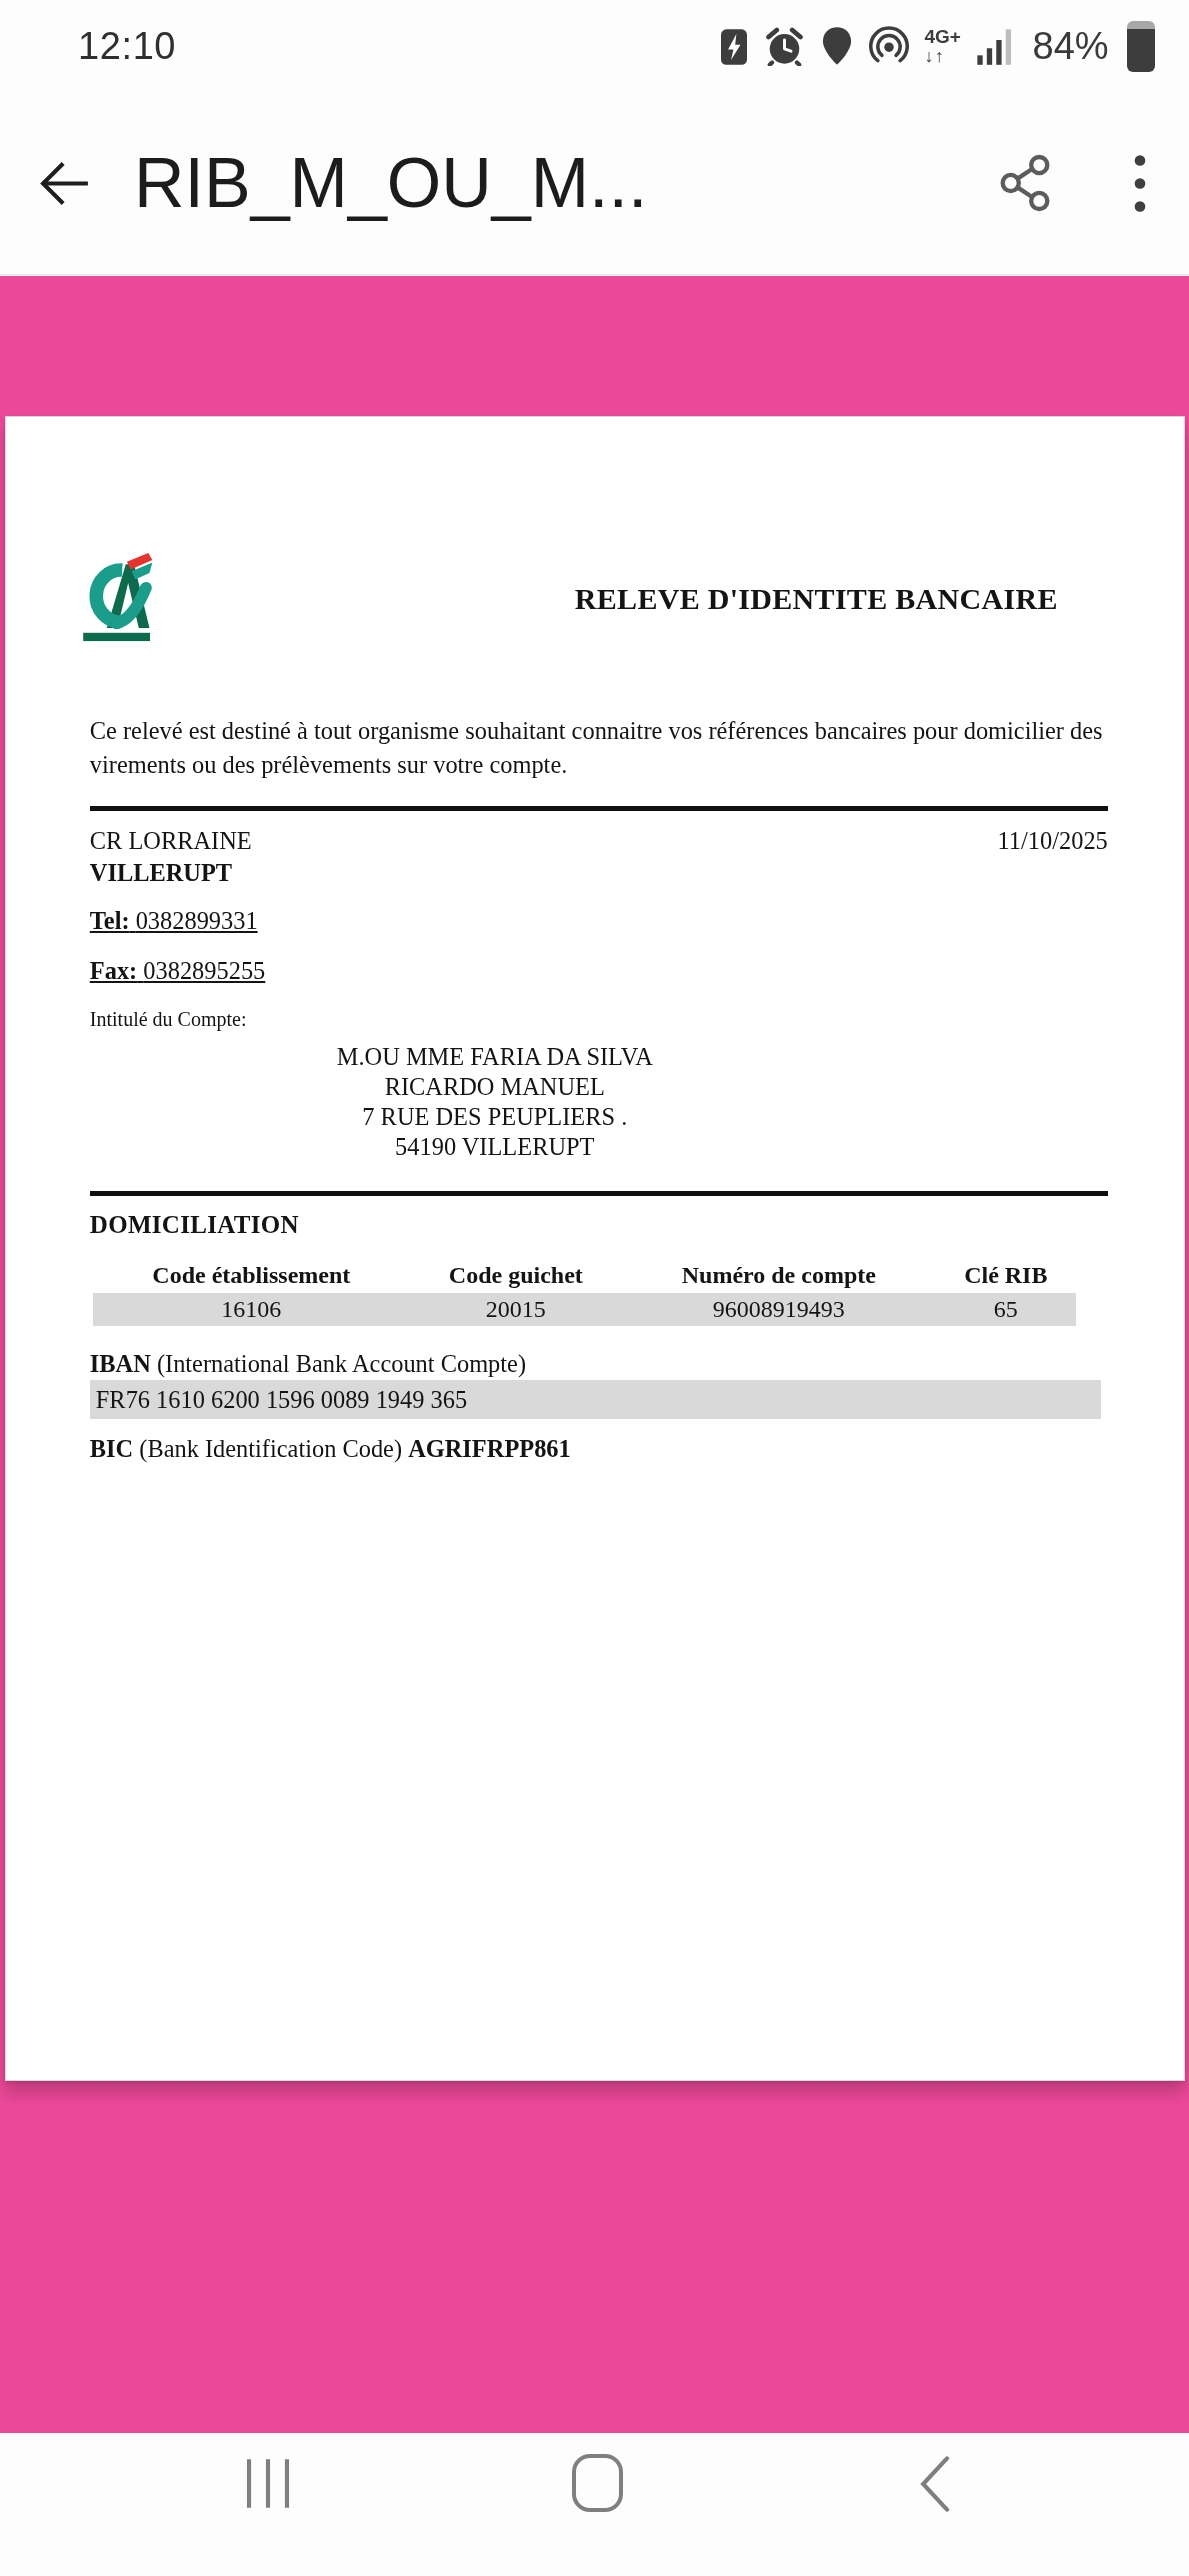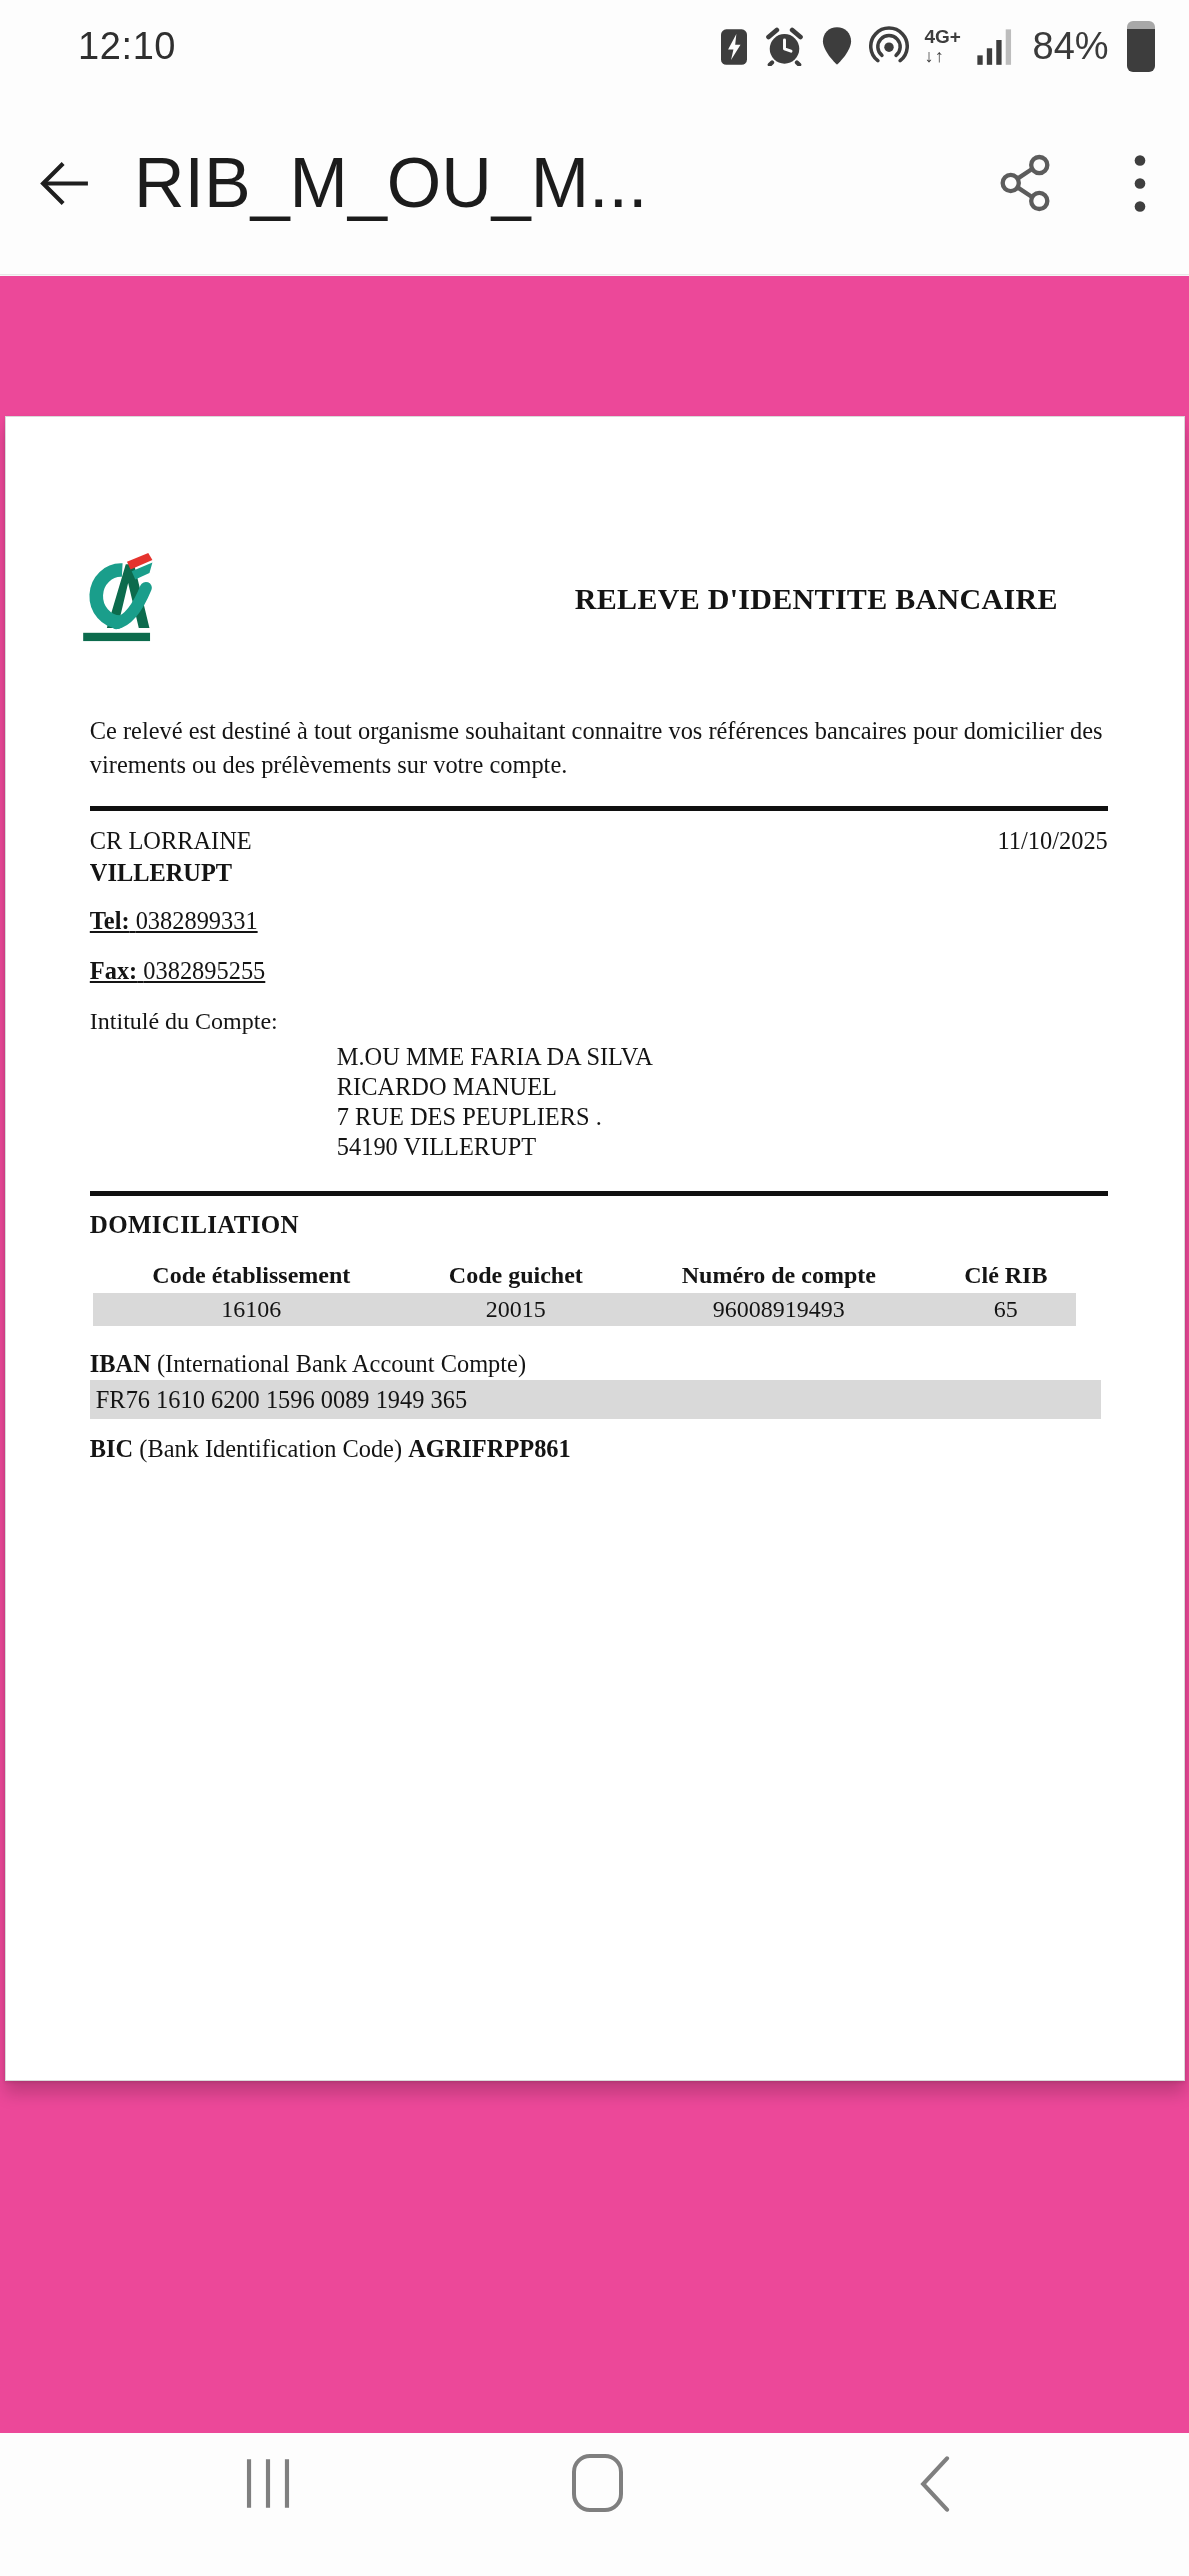--- a/index.html
+++ b/index.html
@@ -61,22 +61,22 @@
   .doc-intro { left:84px; top:297px; width:1020px; font-size:24.4px; line-height:34px; }
   .rule { left:84px; width:1018px; height:4.8px; background:#101010; }
   .rule-1 { top:389px; }
   .rule-2 { top:774px; }
   .branch-block { left:84px; top:408px; width:1018px; font-size:24.4px; line-height:31.5px; }
   .branch-date { position:absolute; right:0; top:0; }
   .bold { font-weight:bold; }
   .contact-line { left:84px; font-size:24.4px;text-decoration:underline; }
   .tel-line { top:490px; }
   .fax-line { top:540px; }
-  .account-label { left:84px; top:591px; font-size:24px; }
-  .account-lines { left:331px; top:625px; font-size:24.4px; line-height:30px; }
+  .account-label { left:84px; top:591px; font-size:20px; }
+  .account-lines { left:331px; top:625px; font-size:24.4px; line-height:30px;text-align:center; }
   .dom-title { left:84px; top:794px; font-size:25px; font-weight:bold; letter-spacing:0.3px; }
   .dom-table { left:87px; top:845px; width:1005px; display:flex; gap:0; }
   .dom-col { display:flex; flex-direction:column; }
   .dom-col.c1 { width:317px; } .dom-col.c2 { width:212px; }
   .dom-col.c3 { width:314px; } .dom-col.c4 { width:140px; }
   .dom-th { text-align:center; font-size:24px; font-weight:bold; height:26px; margin-bottom:4.8px; }
   .dom-td {
     height:33px; background:#d9d9d9; font-size:24px;
     display:flex; align-items:center; justify-content:center;
   }

